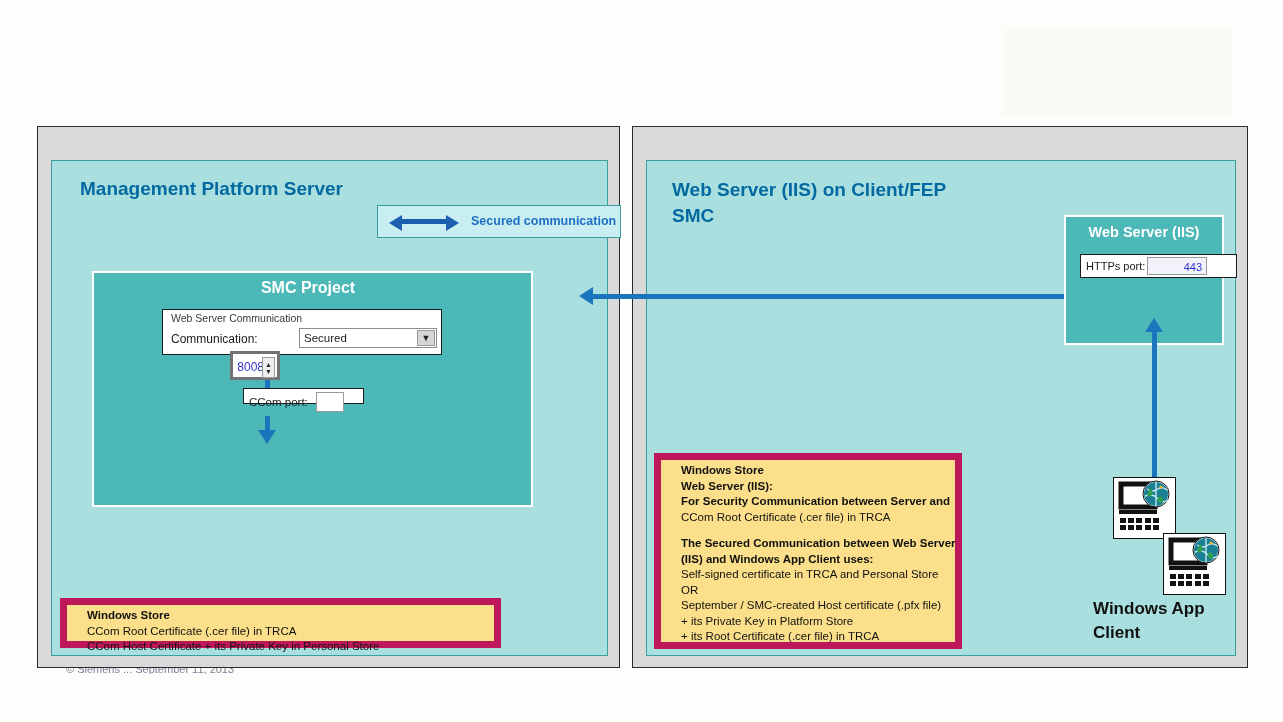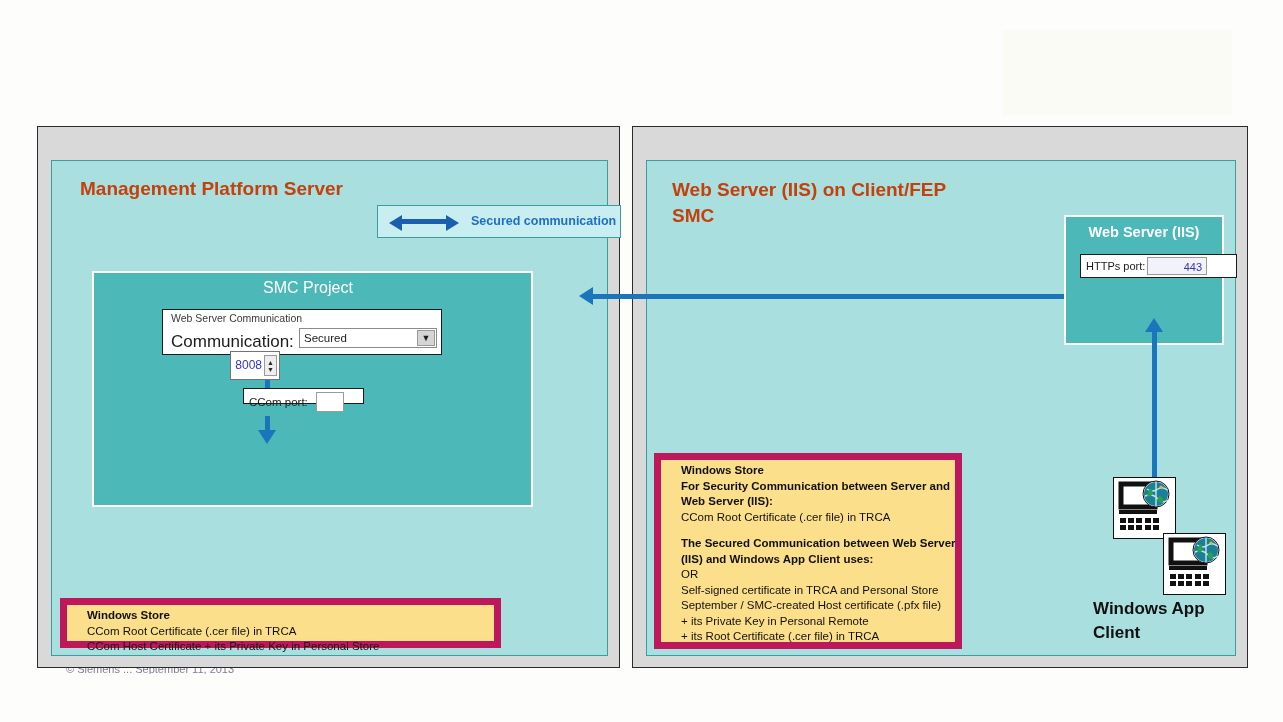--- a/index.html
+++ b/index.html
@@ -55,21 +55,21 @@
     background: #aadfdf;
     border: 1px solid #3a9e9e;
     box-sizing: border-box;
   }
   #inner-left  { left: 13px; top: 33px; width: 557px; height: 496px; }
   #inner-right { left: 13px; top: 33px; width: 590px; height: 496px; }
 
   .panel-heading {
     font-size: 19px;
     font-weight: bold;
-    color: #c2410c;
+    color: #0369a1;
     line-height: 26px;
   }
   #heading-left  { left: 28px; top: 15px; }
   #heading-right { left: 25px; top: 16px; width: 420px; }
 
   
   #legend-box {
     left: 325px; top: 44px;
     width: 244px; height: 33px;
     background: #c8eef1;
@@ -90,21 +90,21 @@
     width: 441px; height: 236px;
     background: #4cb8b8;
     border: 2px solid #ffffff;
     box-sizing: border-box;
   }
   #smc-title {
     left: 0; top: 6px;
     width: 428px;
     text-align: center;
     font-size: 16px;
-    font-weight: normal;
+    font-weight: bold;
     color: #ffffff;
   }
 
   
   #groupbox {
     left: 68px; top: 36px;
     width: 280px; height: 46px;
     background: #ffffff;
     border: 1px solid #1c1c1c;
     box-sizing: border-box;
@@ -112,21 +112,21 @@
   #groupbox-title {
     left: 6px; top: 2px;
     font-size: 10.5px;
     color: #3a3a3a;
     background: #ffffff;
     padding: 0 2px;
     white-space: nowrap;
   }
   #communication-label {
     left: 8px; top: 22px;
-    font-size: 17px;
+    font-size: 12px;
     color: #1c1c1c;
     white-space: nowrap;
     text-align: right;
   }
   #communication-select {
     left: 136px; top: 18px;
     width: 138px; height: 20px;
     background: #ffffff;
     border: 1px solid #8c8c8c;
     box-sizing: border-box;
@@ -168,21 +168,21 @@
     left: 72px; top: 3px;
     width: 28px; height: 20px;
     background: #ffffff;
     border: 1px solid #9a9a9a;
     box-sizing: border-box;
   }
   #ccom-spin-wrap {
     left: 230px; top: 351px;
     width: 50px; height: 29px;
     background: #ffffff;
-    border: 1px solid #737373;
+    border: 3px solid #737373;
     box-sizing: border-box;
   }
   #ccom-value {
     left: 3px; top: 6px;
     width: 28px;
     text-align: right;
     font-size: 12px;
     color: #3333cc;
   }
   #ccom-spinner {
@@ -416,30 +416,30 @@
       </div>
     </div>
   </div>
 
   <div class="abs arrow-shaft-v" style="left:1152px; top:330px; height:152px;"></div>
   <div class="abs arrow-head head-up" style="left:1145px; top:318px;"></div>
   <div class="abs arrow-head head-down" style="left:1145px; top:478px;"></div>
 
   <div class="abs note-box" id="note-right">
     <div class="note-title note-line">Windows Store</div>
+    <div class="note-bold note-line">Web Server (IIS):</div>
     <div class="note-bold note-line">For  Security Communication  between  Server and</div>
-    <div class="note-bold note-line">Web Server (IIS):</div>
     <div class="note-line">CCom Root Certificate (.cer file) in TRCA</div>
     <div class="note-gap"></div>
     <div class="note-bold note-line">The  Secured Communication  between Web Server</div>
     <div class="note-bold note-line">(IIS) and Windows App Client  uses:</div>
+    <div class="note-line">Self-signed certificate in TRCA  and Personal Store</div>
     <div class="note-line">OR</div>
-    <div class="note-line">Self-signed certificate in TRCA  and Personal Store</div>
     <div class="note-line">September / SMC-created Host certificate (.pfx file)</div>
-    <div class="note-line">+  its Private Key in Personal Remote</div>
+    <div class="note-line">+  its Private Key in Platform Store</div>
     <div class="note-line">+  its Root Certificate (.cer file) in TRCA</div>
   </div>
 
   <div class="abs client-icon" id="client-icon-back">
     <svg width="61" height="60" viewBox="0 0 61 60" xmlns="http://www.w3.org/2000/svg">
       <rect x="7" y="6" width="34" height="23" fill="none" stroke="#111" stroke-width="5"></rect>
       <rect x="5" y="32" width="38" height="4" fill="#111"></rect>
       <rect x="18" y="28" width="18" height="3" fill="#111"></rect>
       <g fill="#111">
         <rect x="6" y="40" width="6" height="5"></rect>

